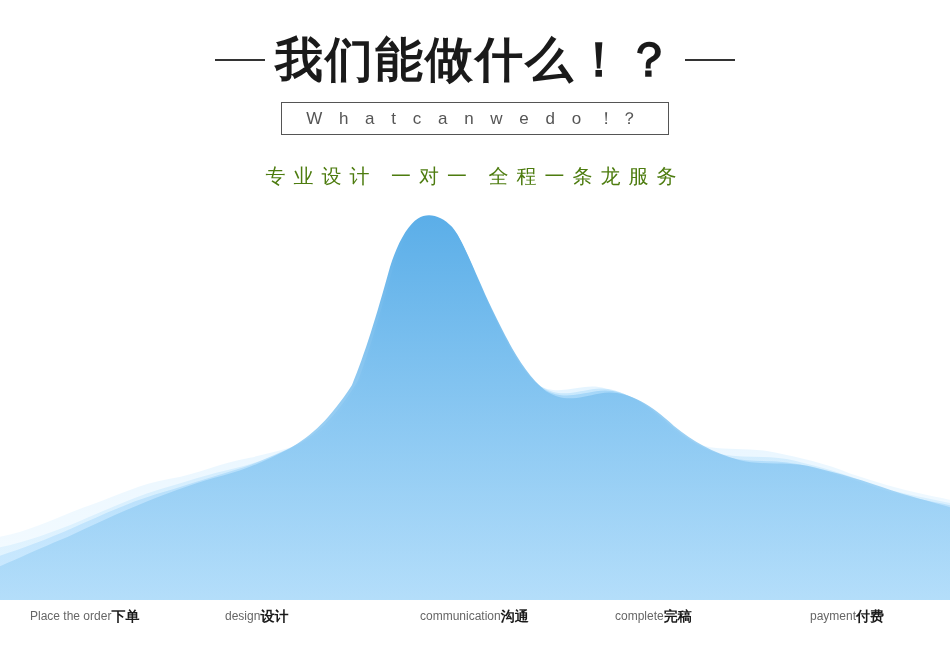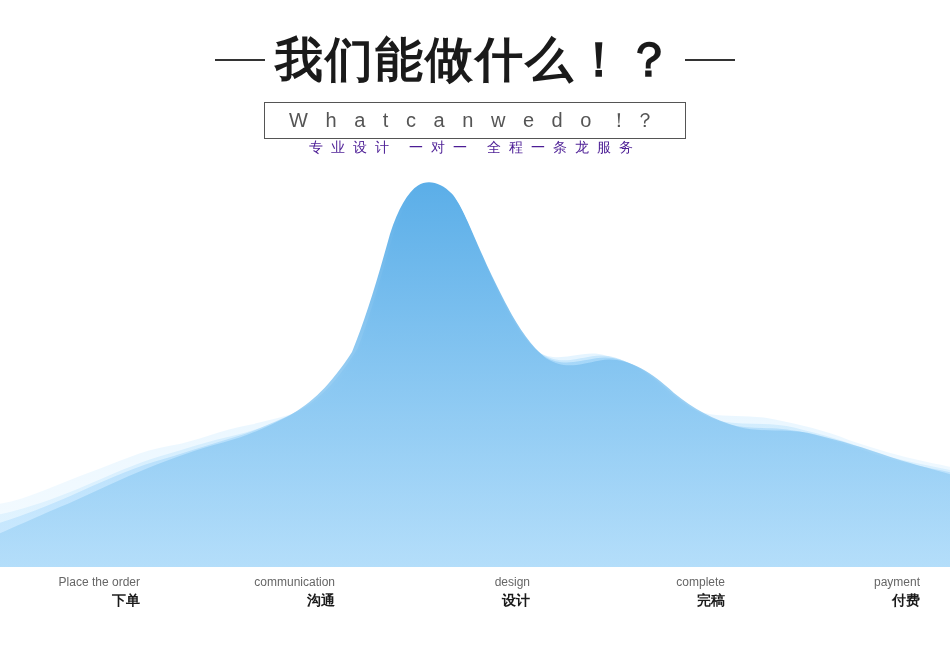--- a/index.html
+++ b/index.html
@@ -40,31 +40,31 @@
     }
 
     .subtitle-box {
       display: inline-block;
       border: 1.5px solid #555;
       padding: 4px 24px;
       margin-top: 4px;
     }
 
     .subtitle {
-      font-size: 20px;
+      font-size: 17px;
       color: #555;
       letter-spacing: 6px;
       font-family: Arial, sans-serif;
       font-weight: 300;
     }
 
     .desc {
-      margin-top: 0;
-      font-size: 14px;
-      color: #4c1d95;
+      margin-top: 28px;
+      font-size: 20px;
+      color: #4d7c0f;
       letter-spacing: 8px;
     }
 
     .chart-area {
       position: relative;
       width: 950px;
       height: 390px;
       margin-top: 20px;
     }
 
@@ -92,22 +92,22 @@
 
     .steps {
       display: flex;
       justify-content: space-between;
       padding: 0 30px;
       margin-top: 8px;
     }
 
     .step {
       display: flex;
-      flex-direction: column;
-      align-items: flex-end;
+      flex-direction: row;
+      align-items: center;
       width: 110px;
     }
 
     .step-en {
       font-size: 12px;
       color: #666;
       font-family: Arial, sans-serif;
       margin-bottom: 3px;
       text-align: center;
     }
@@ -240,28 +240,28 @@
     " fill="url(#grad1)"></path>
   </svg>
 </div>
 
 <div class="steps">
 <div class="step">
       <span class="step-en">Place the order</span>
       <span class="step-zh">下单</span>
     </div>
     <div class="step">
+      <span class="step-en">design</span>
+      <span class="step-zh">设计</span>
+    </div>
+    <div class="step">
       <span class="step-en">communication</span>
       <span class="step-zh">沟通</span>
     </div>
     <div class="step">
-      <span class="step-en">design</span>
-      <span class="step-zh">设计</span>
-    </div>
-    <div class="step">
       <span class="step-en">complete</span>
       <span class="step-zh">完稿</span>
     </div>
     <div class="step">
       <span class="step-en">payment</span>
       <span class="step-zh">付费</span>
     </div>
   </div>
 
 </body></html>

